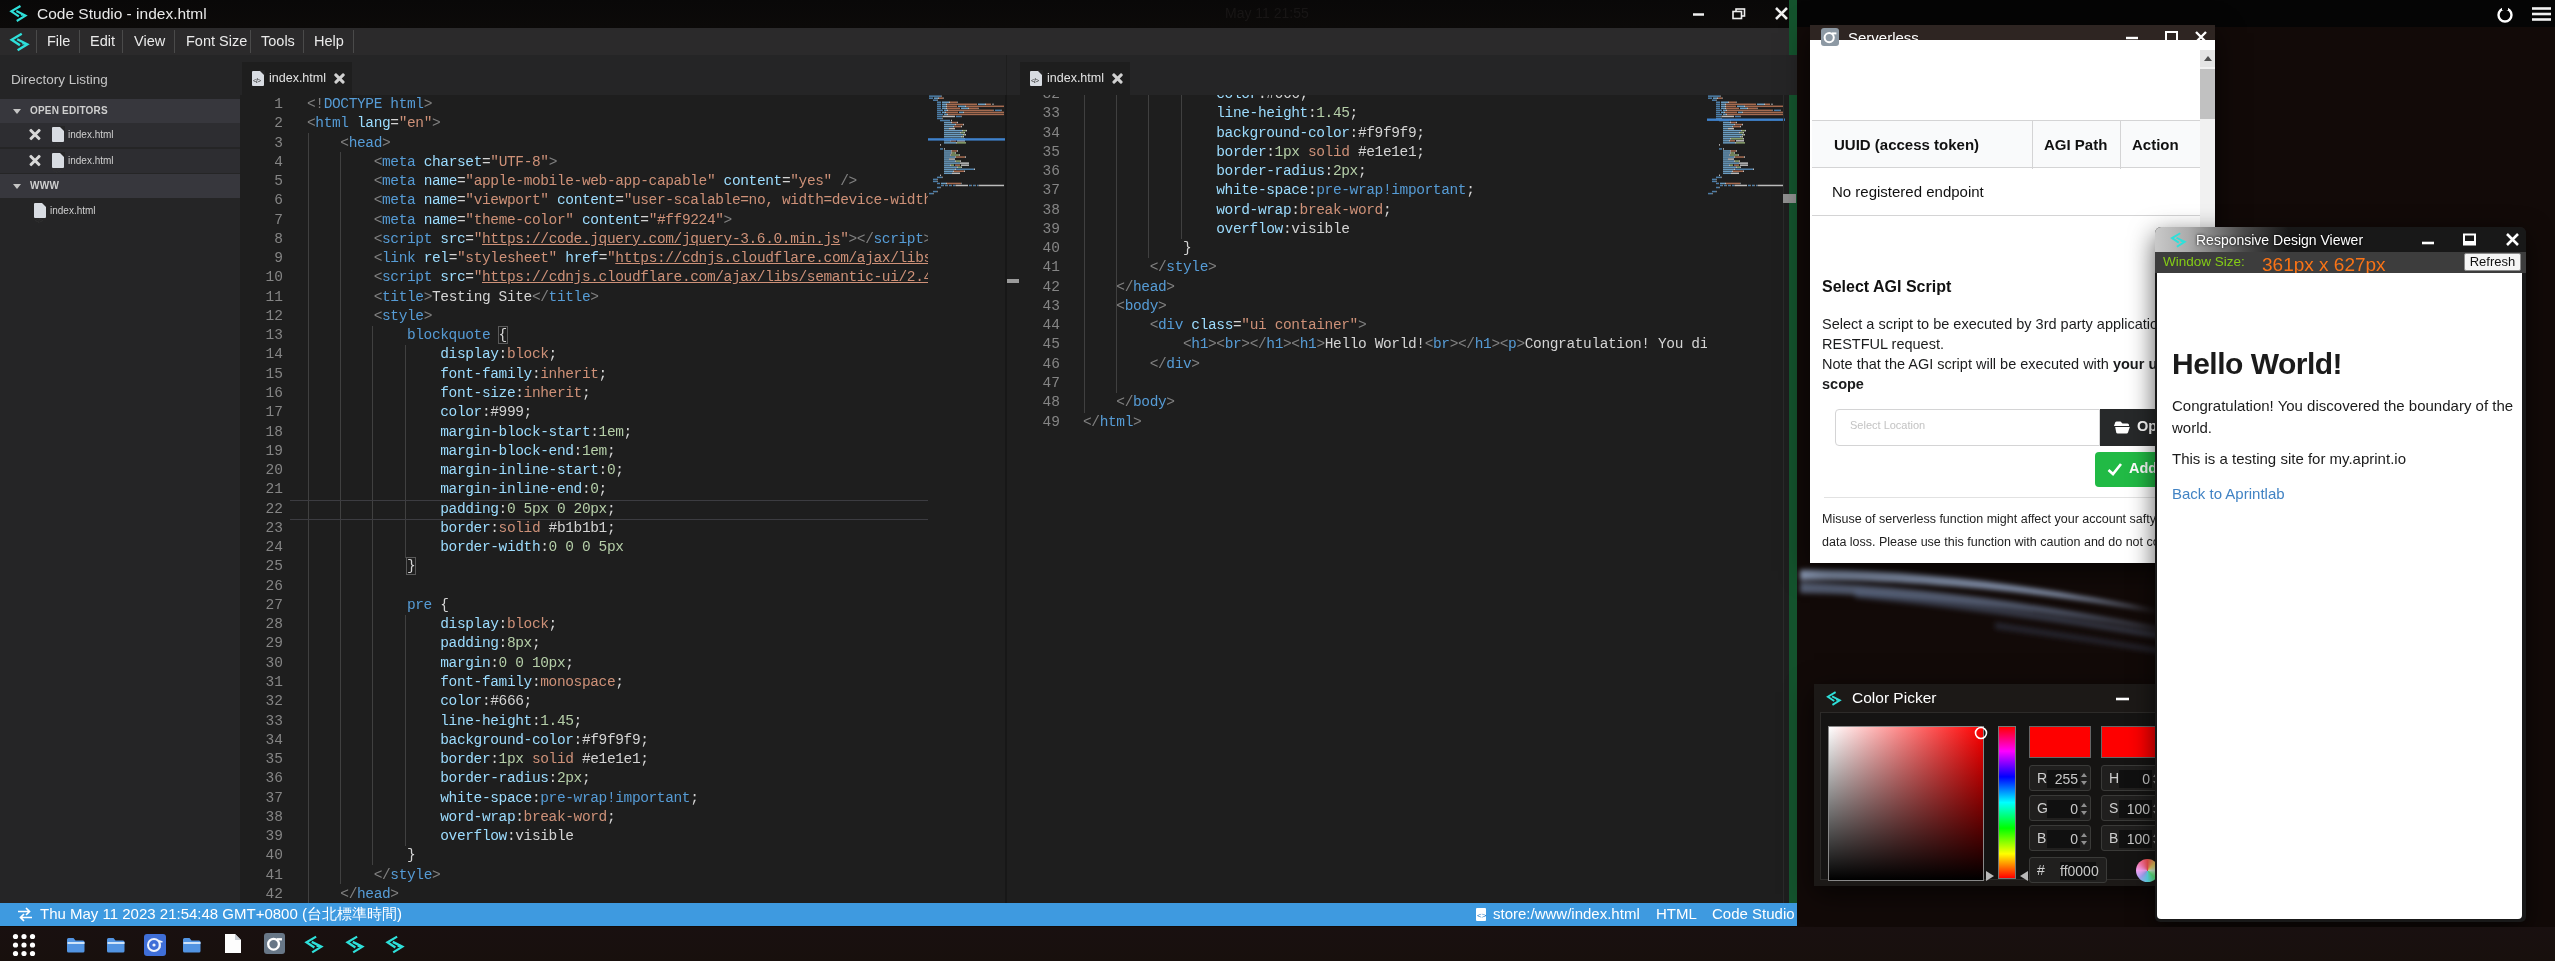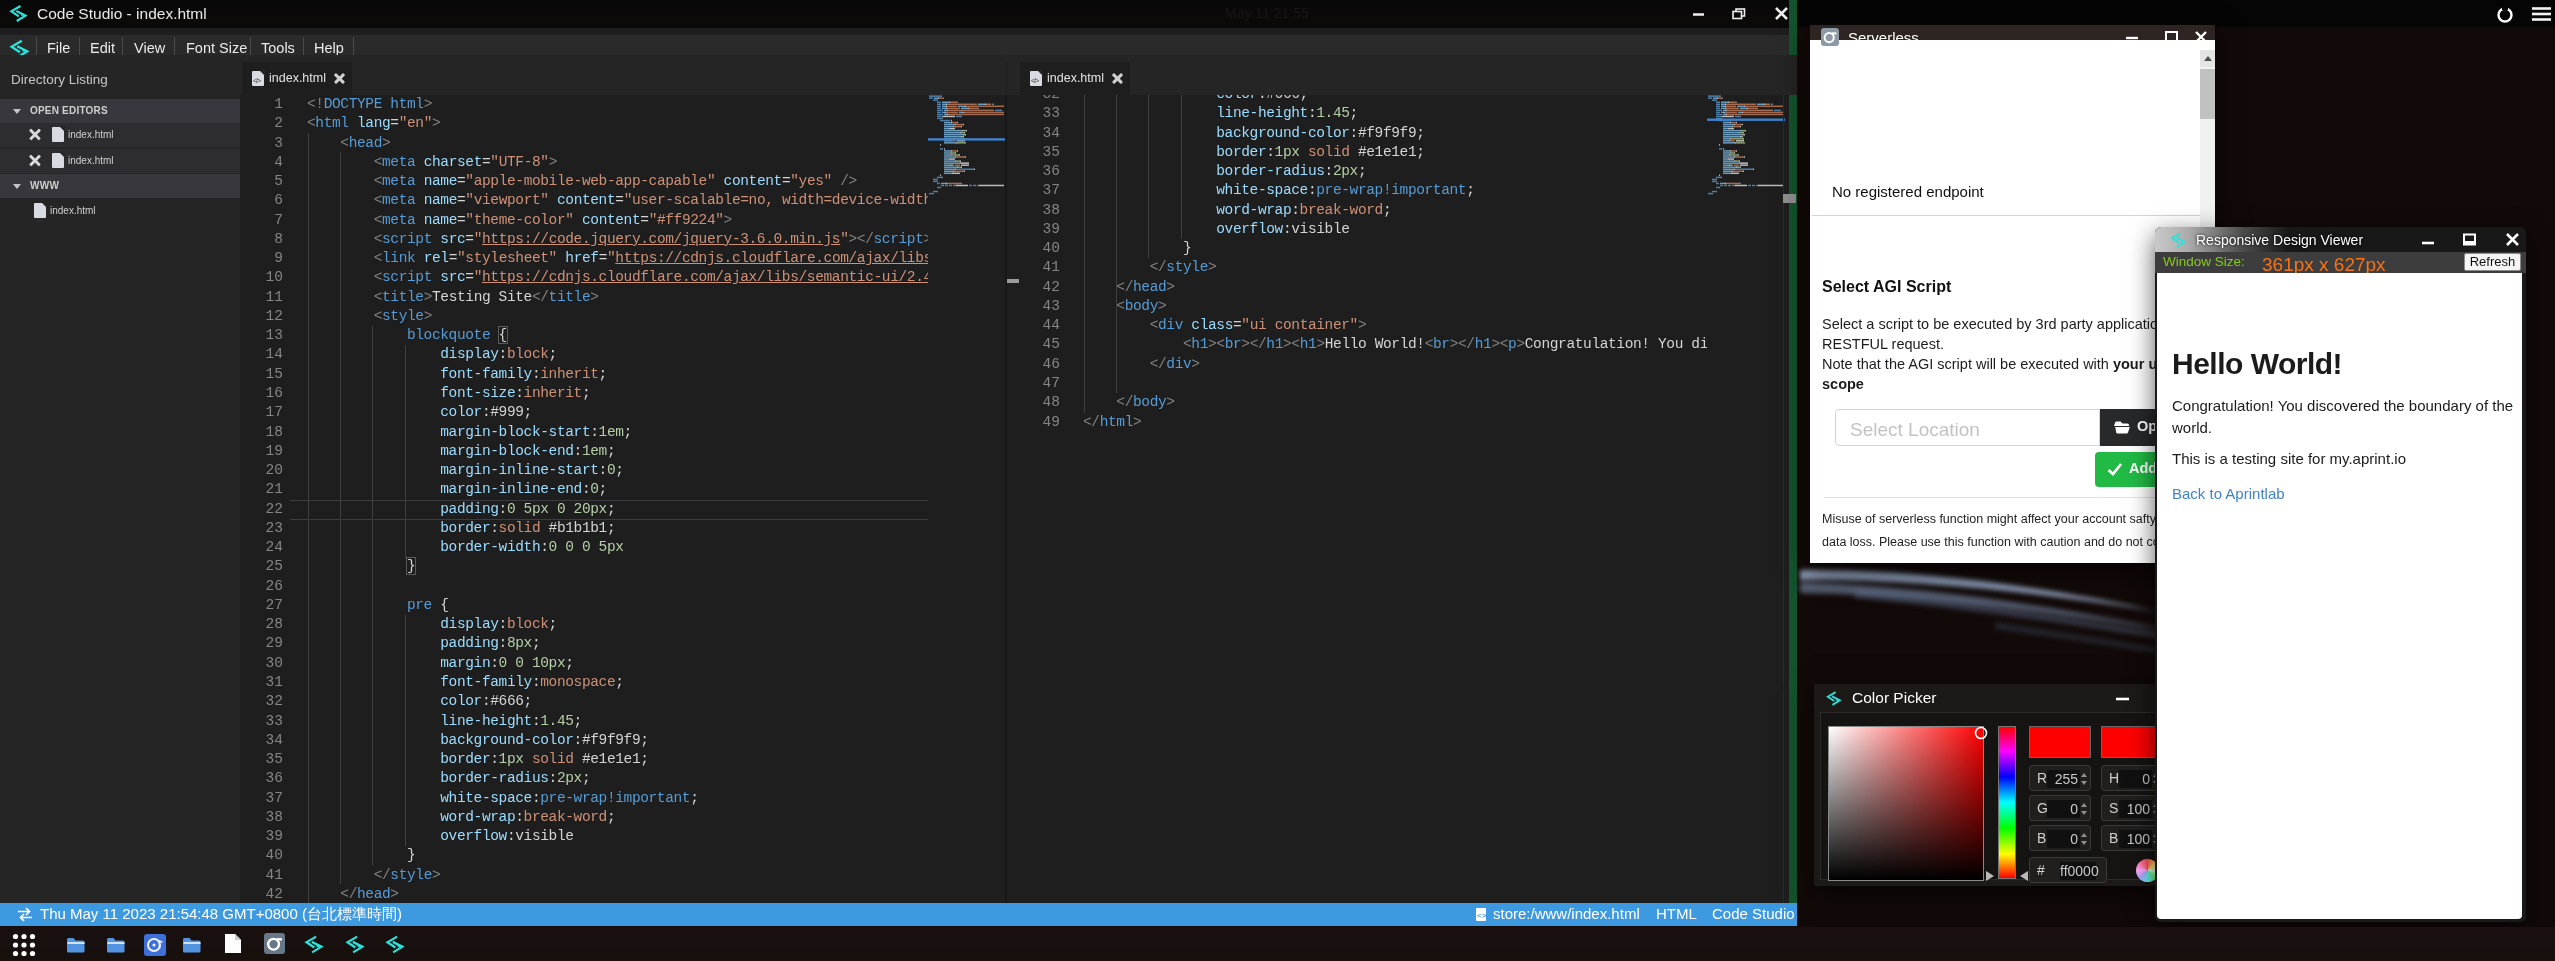--- a/index.html
+++ b/index.html
@@ -11,21 +11,21 @@
  background:
  radial-gradient(900px 260px at 2050px 620px, rgba(120,140,190,.16), rgba(0,0,0,0) 60%),
  linear-gradient(180deg,#090504 0%,#100906 50%,#241410 70%,#2e1b13 82%,#1c100b 100%);
  background-position:-1795px -27px; background-repeat:no-repeat;}
 
 #codewin{position:absolute;left:0;top:0;width:1797px;height:926px;background:#1e1e1e;z-index:10;border-right:8px solid #14532d;}
 #cstitle{position:absolute;left:0;top:0;width:100%;height:28px;background:linear-gradient(180deg,#090808,#0c0a09);}
 #cstitle .ttl{position:absolute;left:37px;top:5px;font-size:15.5px;color:#e8e8e8;}
 #ghostclock{position:absolute;left:1225px;top:5px;color:#232020;font-size:14px;}
 .winbtns{position:absolute;top:0;height:27px;display:flex;align-items:center;}
-#csmenu{position:absolute;left:0;top:28px;width:100%;height:27px;background:#2b2a2b;margin-top:7px;}
+#csmenu{position:absolute;left:0;top:28px;width:100%;height:27px;background:#2b2a2b;}
 .mitem{position:absolute;top:0;height:27px;line-height:27px;color:#eaeaea;font-size:14.5px;}
 .msep{position:absolute;top:2px;height:23px;width:1px;background:#4a4a4a;}
 
 #sidebar{position:absolute;left:0;top:55px;width:240px;height:848px;background:#252526;}
 #dirlist{position:absolute;left:11px;top:17px;color:#c5c5c5;font-size:13.5px;}
 .srow{position:absolute;left:0;width:240px;height:24px;color:#cfcfcf;font-size:10px;line-height:24px;}
 .tri{position:absolute;left:13px;top:10px;width:0;height:0;border-left:4.5px solid transparent;border-right:4.5px solid transparent;border-top:5.5px solid #c5c5c5;}
 .xico{position:absolute;top:5px;width:13px;height:13px;}
 .xico:before,.xico:after{content:"";position:absolute;left:-1px;top:5px;width:14px;height:2.8px;background:#d8d8d8;border-radius:1px;}
 .xico:before{transform:rotate(45deg);}  .xico:after{transform:rotate(-45deg);}
@@ -603,26 +603,33 @@
         <circle cx="8.2" cy="9.6" r="4.6" fill="none" stroke="#fff" stroke-width="2"></circle>
         <path d="M11 5.4 h4.4" stroke="#fff" stroke-width="2"></path>
       </svg>
     <span class="abs" style="left:38px;top:4px;color:#fff;font-size:15px;">Serverless</span>
     <svg class="abs" style="left:310px;top:0" width="95" height="25">
         <path d="M6 13 h12" stroke="#fff" stroke-width="2.4"></path>
         <rect x="46" y="7" width="11" height="10" fill="none" stroke="#fff" stroke-width="2"></rect>
         <path d="M76 7 l10 10 M86 7 l-10 10" stroke="#fff" stroke-width="2.4"></path>
       </svg>
   </div>
+  <div class="abs" style="left:2px;top:95px;width:388px;height:48px;background:#f9fafb;border-top:1px solid #d4d4d5;border-bottom:1px solid #d4d4d5;font-weight:bold;font-size:15px;color:#111;">
+    <span class="abs" style="left:22px;top:15px;">UUID (access token)</span>
+    <span class="abs" style="left:232px;top:15px;">AGI Path</span>
+    <span class="abs" style="left:320px;top:15px;">Action</span>
+    <div class="abs" style="left:220px;top:0;width:1px;height:48px;background:#d4d4d5;"></div>
+    <div class="abs" style="left:308px;top:0;width:1px;height:48px;background:#d4d4d5;"></div>
+  </div>
   <div class="abs" style="left:22px;top:158px;font-size:15px;color:#111;">No registered endpoint</div>
   <div class="abs" style="left:2px;top:190px;width:388px;height:1px;background:#d4d4d5;"></div>
   <div class="abs" style="left:12px;top:253px;font-size:16px;font-weight:bold;color:#111;">Select AGI Script</div>
   <div class="abs" style="left:12px;top:289px;width:395px;font-size:14.5px;color:#1b1c1d;line-height:20px;white-space:nowrap;overflow:hidden;">Select a script to be executed by 3rd party application w<br>RESTFUL request.<br>Note that the AGI script will be executed with <b>your user's</b><br><b>scope</b></div>
   <div class="abs" style="left:25px;top:384px;width:265px;height:37px;border:1px solid #d4d4d5;border-radius:4px 0 0 4px;background:#fff;">
-    <span class="abs" style="left:14px;top:9px;color:#c3c3c3;font-size:19px;">Select Location</span>
+    <span class="abs" style="left:14px;top:9px;color:#c3c3c3;font-size:11px;">Select Location</span>
   </div>
   <div class="abs" style="left:290px;top:384px;width:95px;height:37px;background:#27292a;border-radius:0 4px 4px 0;color:#fff;font-size:14.5px;font-weight:bold;">
     <svg class="abs" style="left:14px;top:11px" width="17" height="14">
         <path d="M1 3 a1.5 1.5 0 0 1 1.5-1.5 h4 l2 2 h5 a1.5 1.5 0 0 1 1.5 1.5 v1 h-15 z" fill="#fff"></path>
         <path d="M1.2 7 h14.6 l-1.8 5.5 a1.5 1.5 0 0 1-1.4 1 h-9 a1.5 1.5 0 0 1-1.4-1 z" fill="#fff"></path>
       </svg>
     <span class="abs" style="left:37px;top:9px;">Open</span>
   </div>
   <div class="abs" style="left:285px;top:427px;width:100px;height:35px;background:#21ba45;border-radius:4px;color:#fff;font-size:14.5px;font-weight:bold;">
     <svg class="abs" style="left:12px;top:10px" width="16" height="14">

